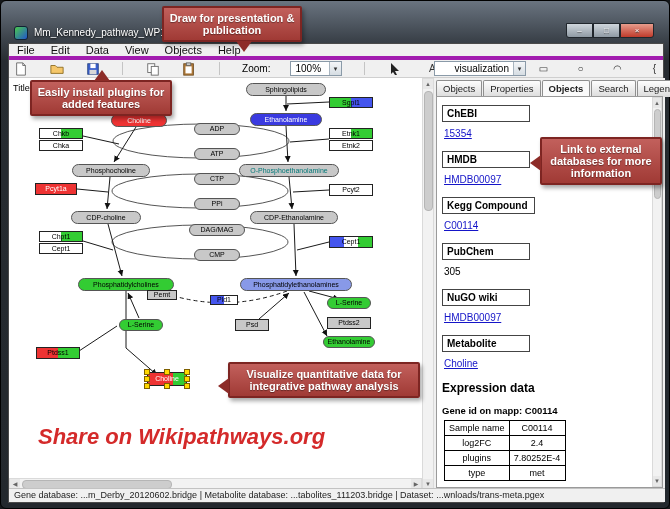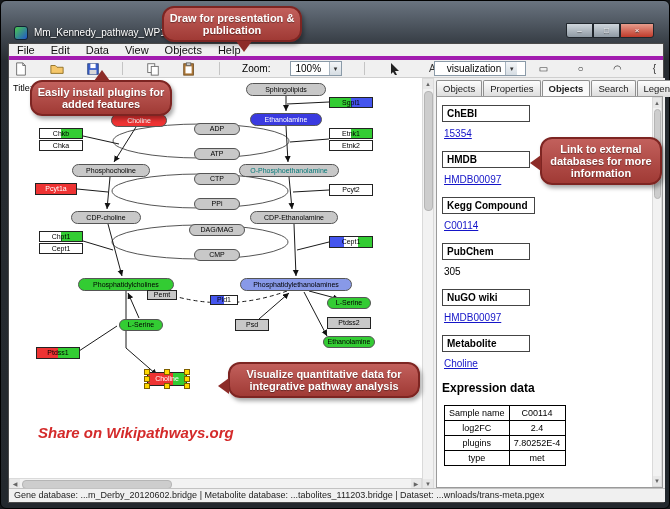--- a/index.html
+++ b/index.html
@@ -18,21 +18,21 @@
   .client{position:absolute;left:7px;top:42px;width:656px;height:460px;background:#f0f0f0;border:1px solid #4a4a4a}
   .menubar{height:16px;display:flex;align-items:center;font-size:11px;background:#f0f0f0;border-bottom:4px solid #a21caf}
   .menu-item{padding:1px 8px;color:#111}
   .toolbar{position:relative;height:18px;display:flex;align-items:center;gap:20px;padding-left:4px;background:#f0f0f0;border-bottom:1px solid #cfcfcf;font-size:10px}
   .tb-icon{width:16px;height:15px;display:inline-flex;align-items:center;justify-content:center}
   .tb-sep{width:1px;height:13px;background:#c4c4c4;margin:0 2px}
   .tbtn{min-width:17px;height:15px;display:inline-flex;align-items:center;justify-content:center;font-size:10px;color:#333}
   .combo{height:15px;background:#fff;border:1px solid #8a9aa8;display:inline-flex;align-items:center;font-size:10px;padding-left:4px}
   .combo .combo-arrow{width:12px;height:100%;background:linear-gradient(#f4f6f8,#d6dde3);border-left:1px solid #a8b4bf;display:inline-flex;align-items:center;justify-content:center;font-size:7px;color:#333;margin-left:4px}
   .zoom-combo{width:52px;justify-content:space-between}
-  .vis-combo{position:absolute;left:425px;top:1px;width:92px;justify-content:center}
+  .vis-combo{position:absolute;left:425px;top:1px;width:92px;justify-content:flex-end}
   
   .workarea{position:relative;width:656px;height:412px;background:#e8e8e8}
   .canvas-wrap{position:absolute;left:0;top:0;width:425px;height:412px}
   .canvas{position:absolute;left:0;top:0;width:413px;height:400px;background:#fff;overflow:hidden}
   .canvas-title{position:absolute;left:4px;top:5px;font-size:9px;color:#000}
   #edge-svg{position:absolute;left:0;top:0}
   #pathway-nodes{position:absolute;inset:0}
   .pnode{position:absolute;border:1px solid #222;background:#c8c8c8;color:#000;font-size:7px;text-align:center;overflow:hidden;white-space:nowrap}
   .pnode.rnd{border-radius:7px;border-color:#555}
   .handle{position:absolute;width:6px;height:6px;background:#ffd800;border:1px solid #7e6000;z-index:6}
@@ -53,26 +53,26 @@
   a.bp-value{color:#1515c8;text-decoration:underline}
   .bp-expression{font-weight:bold;font-size:12px;margin:4px 0 10px}
   .bp-geneid{font-weight:bold;font-size:9.5px;margin-bottom:4px}
   .exp-table{border-collapse:collapse;margin-left:2px}
   .exp-table td{border:1px solid #000;font-size:9px;padding:2px 4px;text-align:center;min-width:56px}
   .rscroll{position:absolute;right:3px;top:19px;bottom:3px;width:10px;background:#f2f2f2;border:1px solid #dadada}
   .rscroll .sb-thumb-v{height:90px;top:11px;width:7px}
   
   .statusbar{position:absolute;left:0;bottom:0;width:656px;height:14px;background:#f0f0f0;border-top:1px solid #c2c2c2;font-size:9px;color:#222;line-height:13px;padding-left:5px;white-space:nowrap;overflow:hidden}
   
-  .callout{position:absolute;z-index:60;background:linear-gradient(180deg,#c2605c,#a03a35);border:2px solid #7d2522;border-radius:12px;color:#fff;font-weight:bold;font-size:11px;text-align:center;padding:4px 5px;box-shadow:2px 3px 4px rgba(0,0,0,.35);text-shadow:0 1px 1px rgba(0,0,0,.4)}
+  .callout{position:absolute;z-index:60;background:linear-gradient(180deg,#c2605c,#a03a35);border:2px solid #7d2522;border-radius:2px;color:#fff;font-weight:bold;font-size:11px;text-align:center;padding:4px 5px;box-shadow:2px 3px 4px rgba(0,0,0,.35);text-shadow:0 1px 1px rgba(0,0,0,.4)}
   .arr{position:absolute;width:0;height:0}
   .arr-down{border-left:8px solid transparent;border-right:8px solid transparent;border-top:11px solid #8d2c28;bottom:-12px;left:72px}
   .arr-up{border-left:8px solid transparent;border-right:8px solid transparent;border-bottom:11px solid #8d2c28;top:-12px;left:62px}
   .arr-left{border-top:8px solid transparent;border-bottom:8px solid transparent;border-right:11px solid #8d2c28;left:-12px}
-  .share-text{position:absolute;left:38px;top:424px;z-index:55;font-size:15px;font-weight:bold;font-style:italic;color:#d42a2a;text-shadow:0 1px 0 rgba(255,255,255,.6)}
+  .share-text{position:absolute;left:38px;top:424px;z-index:55;font-size:22px;font-weight:bold;font-style:italic;color:#d42a2a;text-shadow:0 1px 0 rgba(255,255,255,.6)}
 </style>
 </head>
 <body>
 
 <div class="frame">
 
   <div class="titlebar">
     <div class="app-icon"></div>
     <div class="title-text">Mm_Kennedy_pathway_WP1771_45176.gpml</div>
     <div class="win-controls">
@@ -259,20 +259,21 @@
           <a class="bp-value">HMDB00097</a>
           <div class="bp-header">Kegg Compound</div>
           <a class="bp-value">C00114</a>
           <div class="bp-header">PubChem</div>
           <span class="bp-value">305</span>
           <div class="bp-header">NuGO wiki</div>
           <a class="bp-value">HMDB00097</a>
           <div class="bp-header">Metabolite</div>
           <a class="bp-value">Choline</a>
           <div class="bp-expression">Expression data</div>
+          <div class="bp-geneid">Gene id on mapp: C00114</div>
           <table class="exp-table">
             <tbody>
                 <tr>
               <td>Sample name</td>
               <td>C00114</td>
             </tr>
             <tr>
               <td>log2FC</td>
               <td>2.4</td>
             </tr>

